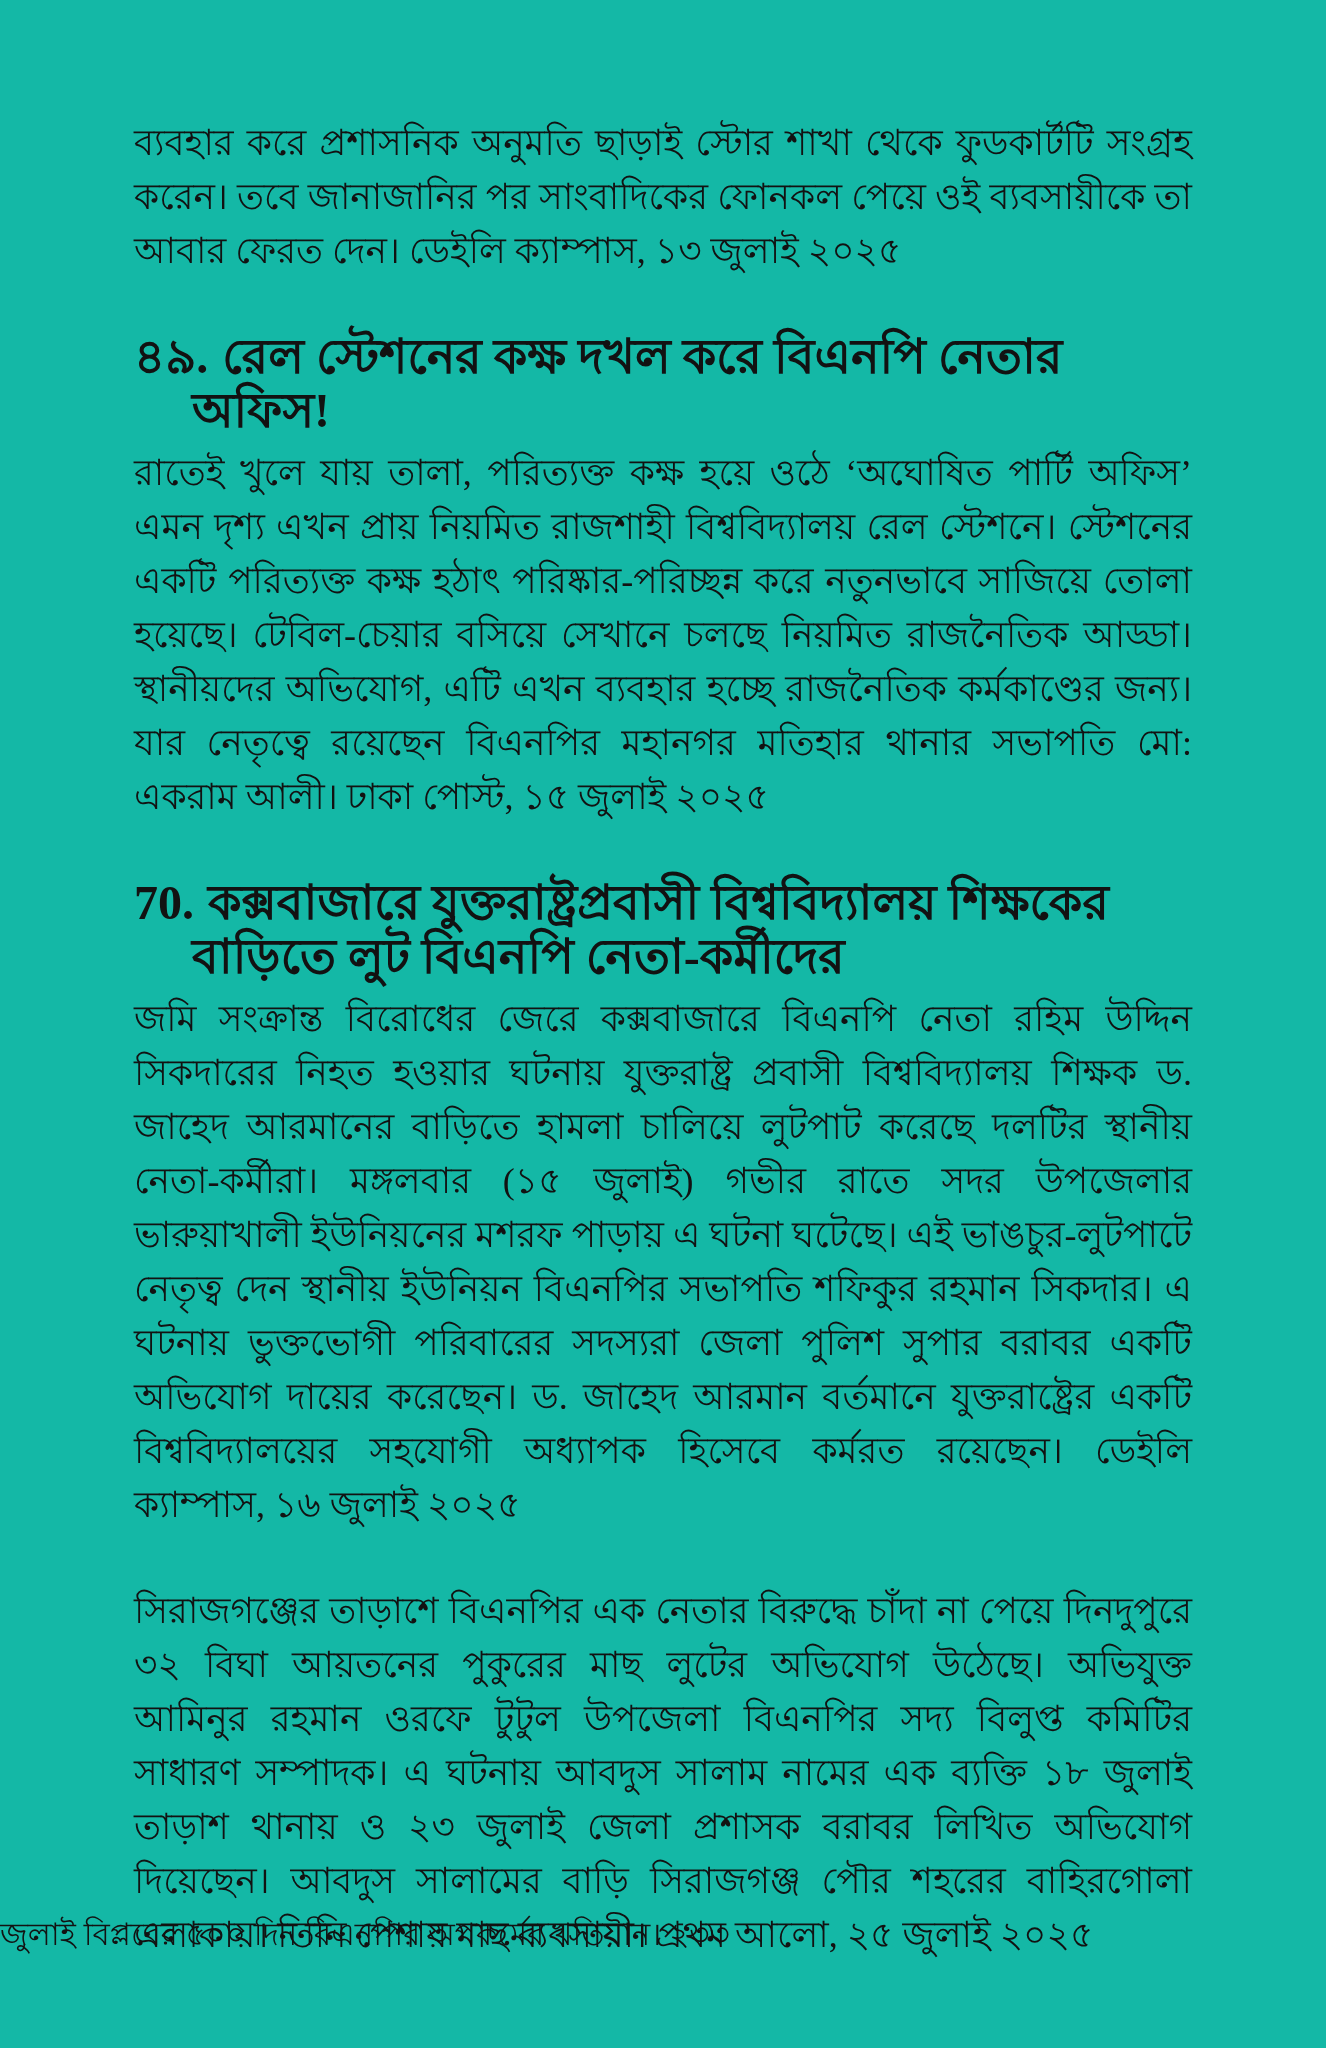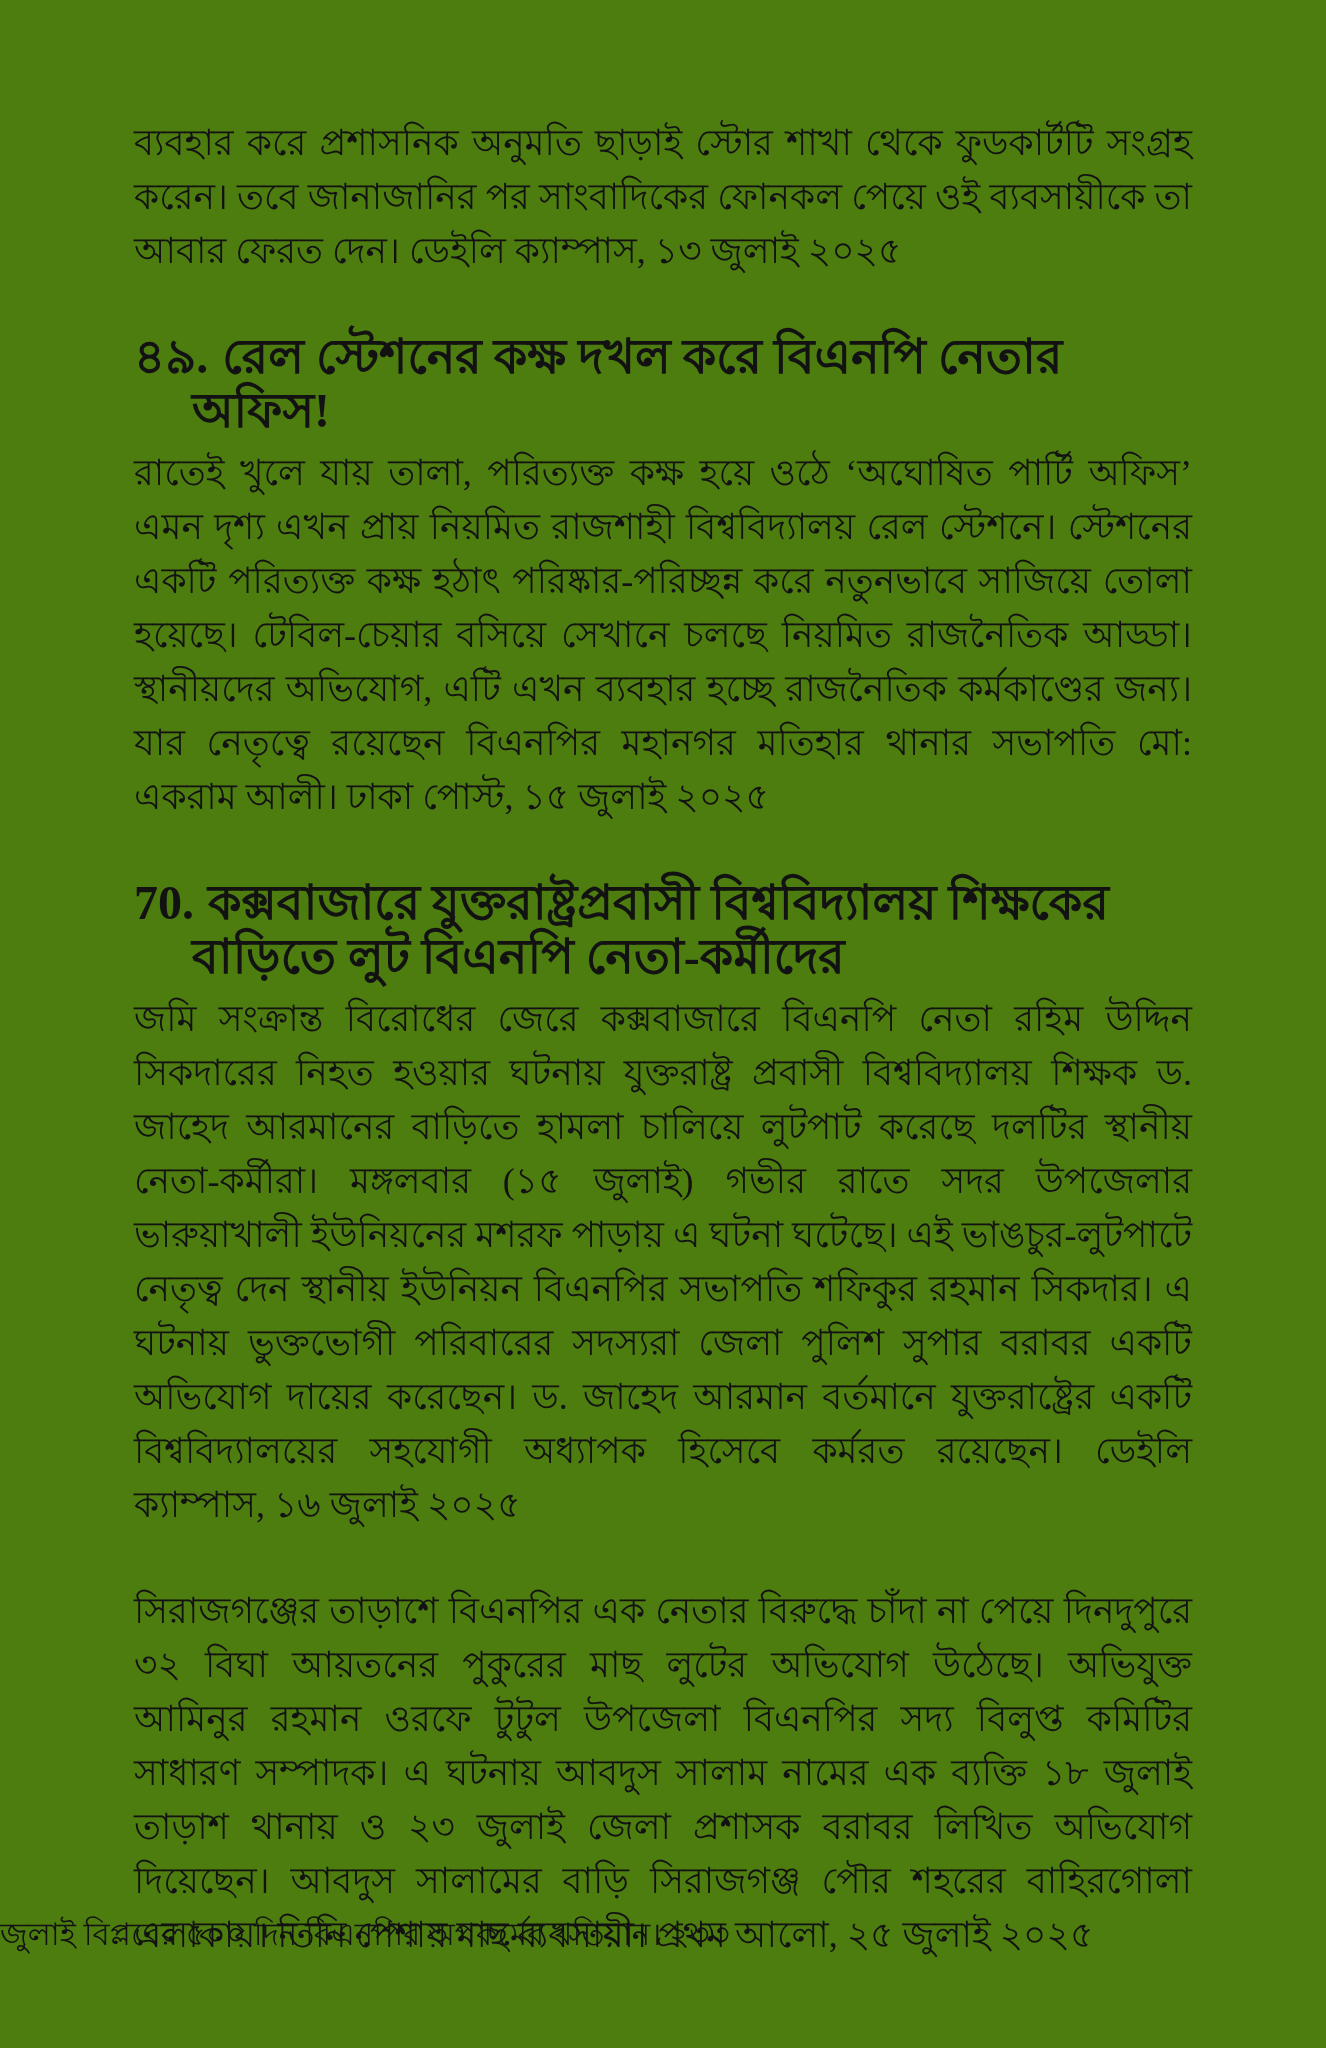--- a/index.html
+++ b/index.html
@@ -4,21 +4,21 @@
 <style>
   html, body {
     margin: 0;
     padding: 0;
     background: #ffffff;
   }
   .page {
     position: relative;
     width: 1326px;
     height: 2048px;
-    background: #4d7c0f;
+    background: #14b8a6;
     color: #121212;
     font-family: "Liberation Serif", "DejaVu Serif", serif;
     overflow: hidden;
   }
   .content {
     position: absolute;
     left: 134px;
     top: 116px;
     width: 1058px;
   }

